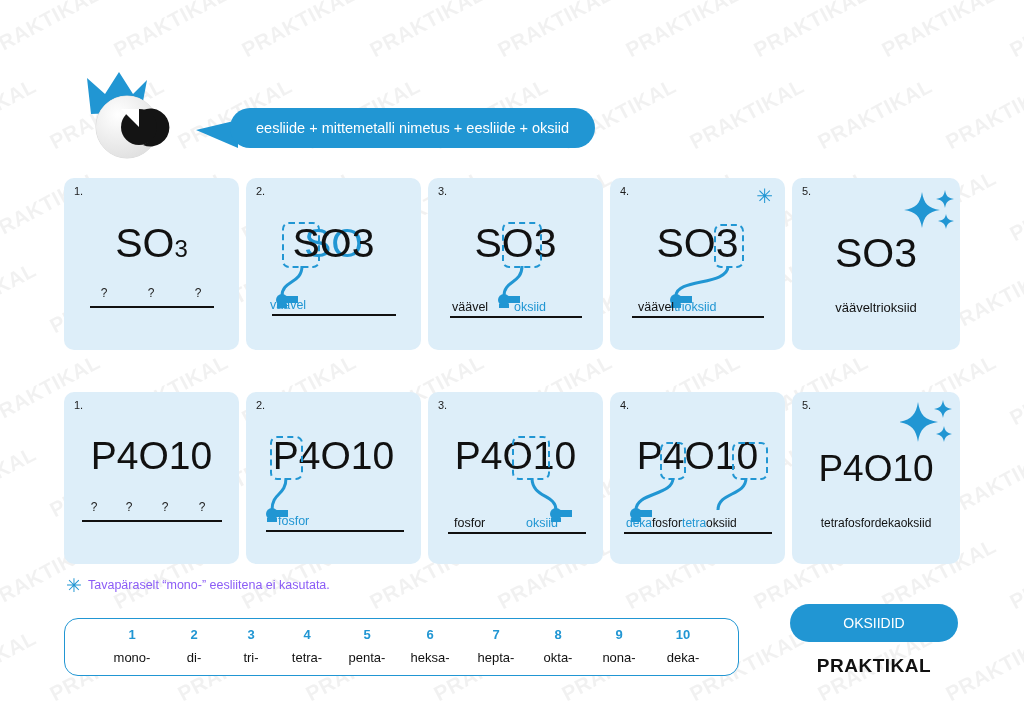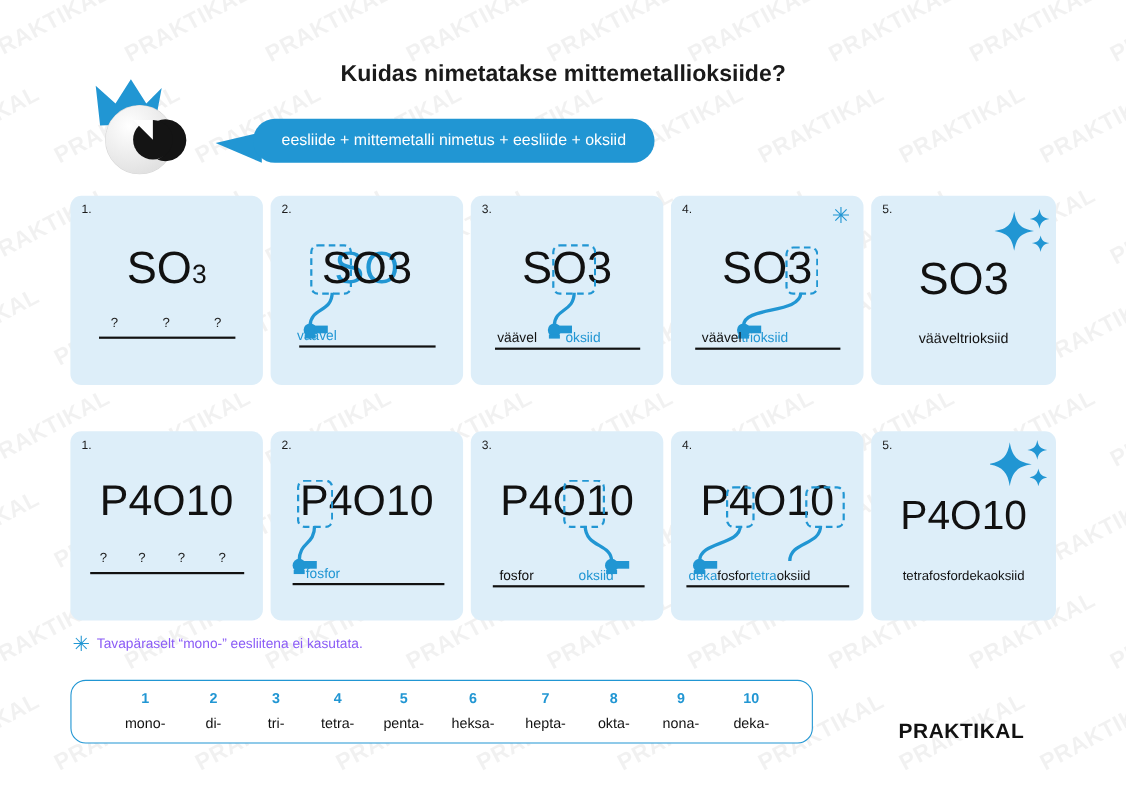--- a/index.html
+++ b/index.html
@@ -237,21 +237,20 @@
     <div class="wm" style="left: 364px; top: 746px;">PRAKTIKAL</div>
     <div class="wm" style="left: 492px; top: 746px;">PRAKTIKAL</div>
     <div class="wm" style="left: 620px; top: 746px;">PRAKTIKAL</div>
     <div class="wm" style="left: 748px; top: 746px;">PRAKTIKAL</div>
     <div class="wm" style="left: 876px; top: 746px;">PRAKTIKAL</div>
     <div class="wm" style="left: 1004px; top: 746px;">PRAKTIKAL</div>
   </div>
 
 <div id="root">
 
-  <div class="title">Kuidas nimetatakse mittemetallioksiide?</div>
 
   <div class="mascot">
     <svg width="110" height="95" viewBox="0 0 110 95" style="position:absolute;left:0;top:0;">
 
       <path d="M8 44 L4 8 L22 24 L36 2 L50 24 L64 10 L58 42 Z" fill="#2196d3"></path>
 
       <circle cx="44" cy="57" r="31" fill="#f2f2f2" stroke="#d8d8d8" stroke-width="1"></circle>
       <circle cx="44" cy="57" r="31" fill="url(#g1)"></circle>
       <defs>
         <radialGradient id="g1" cx="35%" cy="30%" r="75%">
@@ -467,15 +466,16 @@
     <div class="prefix-col" style="left:525px;">
       <div class="prefix-num">9</div>
       <div class="prefix-name">nona-</div>
     </div>
     <div class="prefix-col" style="left:589px;">
       <div class="prefix-num">10</div>
       <div class="prefix-name">deka-</div>
     </div>
   </div>
 
+  <div class="pill">OKSIIDID</div>
   <div class="brand">PRAKTIKAL</div>
 
 </div>
 
 </body></html>

